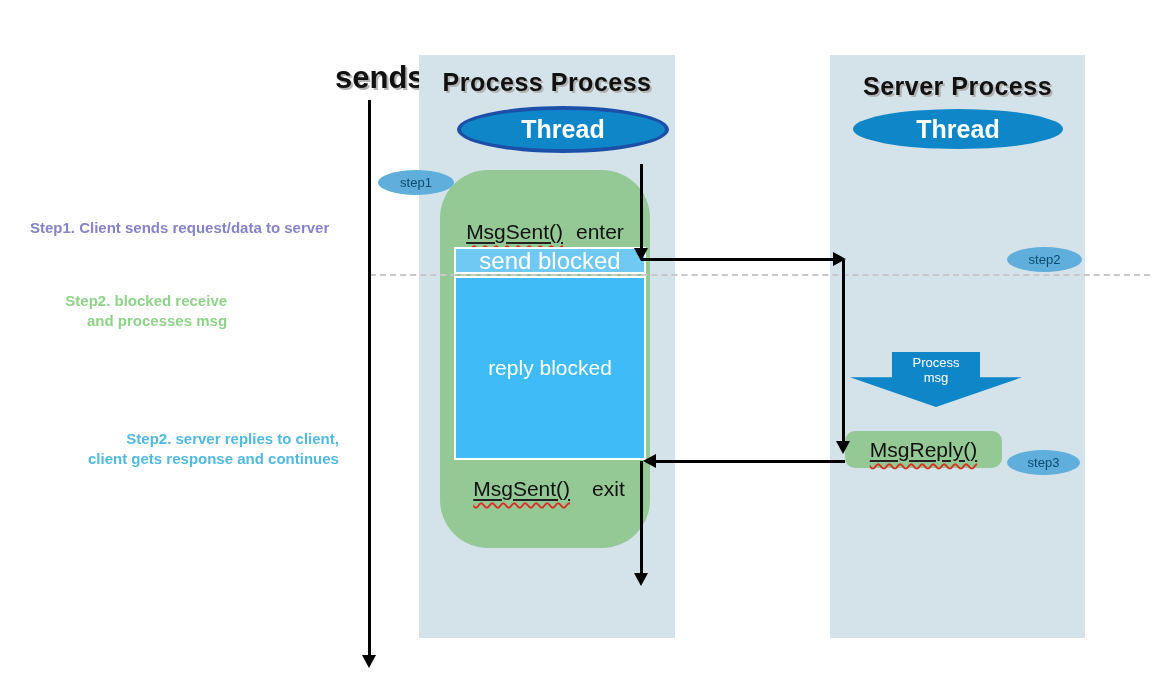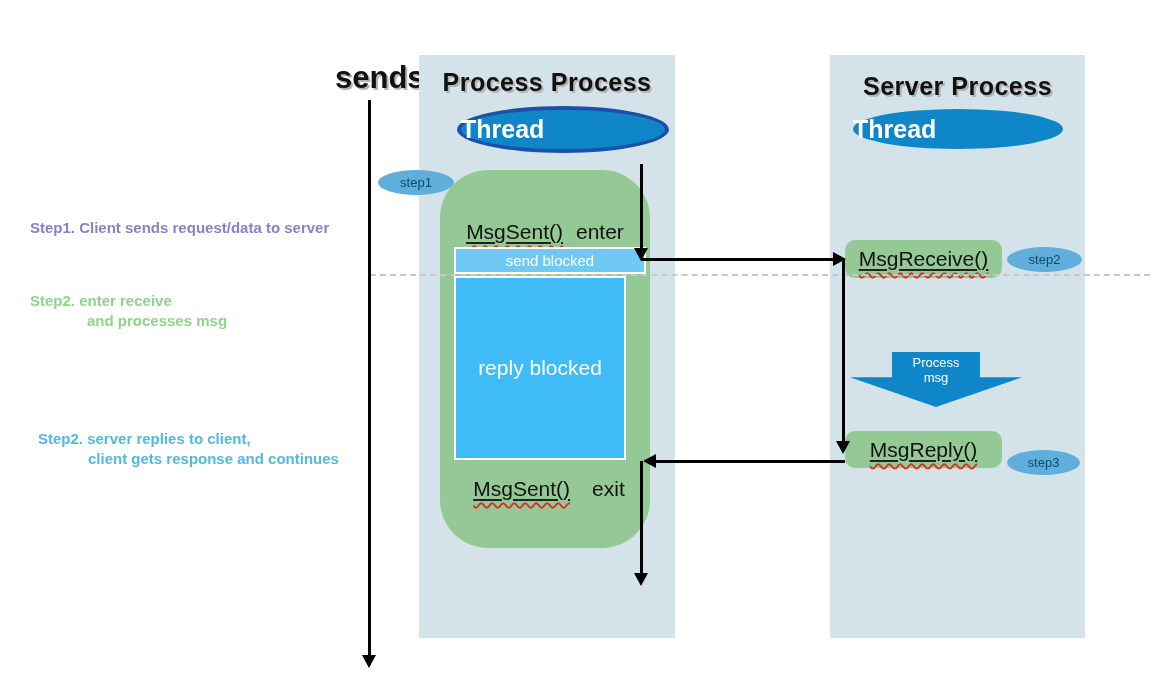--- a/index.html
+++ b/index.html
@@ -8,44 +8,44 @@
   .canvas { position:relative; width:1175px; height:694px; background:#fff; overflow:hidden; }
 
   
   .col { position:absolute; top:55px; width:256px; height:583px; background:var(--column_bg); z-index:1; }
   .col-client { left:419px; }
   .col-server { left:830px; width:255px; }
 
   .proc-title { position:absolute; width:100%; text-align:center; font-size:25px; font-weight:bold; color:#111;
                 text-shadow:2px 2px 0 #b3b3b3; letter-spacing:0.5px; }
   .thread-ellipse { position:absolute; border-radius:50%; background:var(--thread_fill);
-                    display:flex; align-items:center; justify-content:flex-start;
+                    display:flex; align-items:center; justify-content:center;
                     color:#fff; font-size:25px; font-weight:bold; }
   .thread-client { left:38px; top:51px; width:212px; height:47px; border:4px solid var(--thread_border); }
   .thread-server { left:23px; top:54px; width:210px; height:40px; }
 
   
   .badge { position:absolute; border-radius:50%; background:var(--step_badge); color:#0c4a6e;
            font-size:13px; display:flex; align-items:center; justify-content:center; z-index:2; }
 
   
   .green-box { position:absolute; left:440px; top:170px; width:210px; height:378px;
                background:var(--green_box); border-radius:48px; z-index:3; }
   .msg-label { position:absolute; left:440px; width:210px; text-align:center; font-size:21px; color:#111; z-index:5; }
   .msg-enter { top:220px; }
   .msg-exit  { top:477px;padding-left:8px; }
   .fn { text-decoration:underline wavy #d93025; text-decoration-thickness:1.5px; text-underline-offset:6px; }
   .fn > span { text-decoration:underline solid #222; text-decoration-thickness:1.5px; text-underline-offset:3px; }
   .suffix-gap-sm { display:inline-block; width:13px; }
   .suffix-gap-lg { display:inline-block; width:22px; }
 
   .send-blocked { position:absolute; left:454px; top:247px; width:192px; height:27px;
-                  background:var(--send_blocked); border:2px solid #fff; color:#fff; font-size:15px;
+                  background:var(--send_blocked); border:2px solid #fff; color:#fff; font-size:24px;
                   display:flex; align-items:center; justify-content:center; z-index:5; }
-  .reply-blocked { position:absolute; left:454px; top:276px; width:172px; height:184px;
+  .reply-blocked { position:absolute; left:454px; top:276px; width:192px; height:184px;
                    background:var(--reply_blocked); border:2px solid #fff; color:#fff; font-size:21px;
                    display:flex; align-items:center; justify-content:center; z-index:5; }
 
   
   .srv-box { position:absolute; width:157px; background:var(--green_box); border-radius:10px;
              display:flex; align-items:center; justify-content:center; font-size:21px; color:#111; z-index:3; }
   .srv-receive { left:845px; top:240px; height:38px; }
   .srv-reply   { left:845px; top:431px; height:37px; }
 
   
@@ -63,21 +63,21 @@
   .line { position:absolute; background:#000; z-index:6; }
   .ah { position:absolute; width:0; height:0; z-index:6; }
   .ah-down  { border-left:7px solid transparent; border-right:7px solid transparent; border-top:13px solid #000; }
   .ah-right { border-top:7px solid transparent; border-bottom:7px solid transparent; border-left:13px solid #000; }
   .ah-left  { border-top:7px solid transparent; border-bottom:7px solid transparent; border-right:13px solid #000; }
 
   .time-label { position:absolute; left:335px; top:60px; font-size:31px; font-weight:bold; color:#111;
                 text-shadow:2px 2px 0 #b3b3b3; }
 
   
-  .annot { position:absolute; font-size:15px; font-weight:bold; line-height:20px; z-index:2; }
+  .annot { position:absolute; font-size:15px; font-weight:bold; line-height:20px; z-index:2;text-align:right; }
   .annot-step1 { left:30px; top:218px; color:var(--annotation_step1); }
   .annot-step2 { left:30px; top:291px; color:var(--annotation_step2); }
   .annot-step3 { left:38px; top:429px; color:var(--annotation_step3); }
   .annot .line2-s2 { padding-left:57px; }
   .annot .line2-s3 { padding-left:50px; }
 </style>
 </head>
 <body>
 
 <div class="canvas">
@@ -115,23 +115,20 @@
   </div>
 
   <div class="reply-blocked">
     <span>reply blocked</span>
   </div>
 
   <div class="msg-label msg-exit">
     <span class="fn"><span>MsgSent()</span></span><span class="suffix-gap-lg"></span><span>exit</span>
   </div>
 
-  <div class="srv-box srv-receive">
-    <span class="fn"><span>MsgReceive()</span></span>
-  </div>
 
   <div class="process-arrow">
     <div class="pa-text">
       <div>Process</div>
       <div>msg</div>
     </div>
   </div>
 
   <div class="srv-box srv-reply">
     <span class="fn"><span>MsgReply()</span></span>
@@ -151,21 +148,21 @@
   <div class="line" style="left:653px; top:460px; width:192px; height:3px;"></div>
   <div class="ah ah-left" style="left:643px; top:454px;"></div>
 
   <div class="line" style="left:640px; top:461px; width:3px; height:112px;"></div>
   <div class="ah ah-down" style="left:634px; top:573px;"></div>
 
   <div class="annot annot-step1">
     <div>Step1. Client sends request/data to server</div>
   </div>
   <div class="annot annot-step2">
-    <div>Step2. enter receive</div>
+    <div>Step2. blocked receive</div>
     <div class="line2-s2">and processes msg</div>
   </div>
   <div class="annot annot-step3">
     <div>Step2. server replies to client,</div>
     <div class="line2-s3">client gets response and continues</div>
   </div>
 
 </div>
 
 </body></html>

